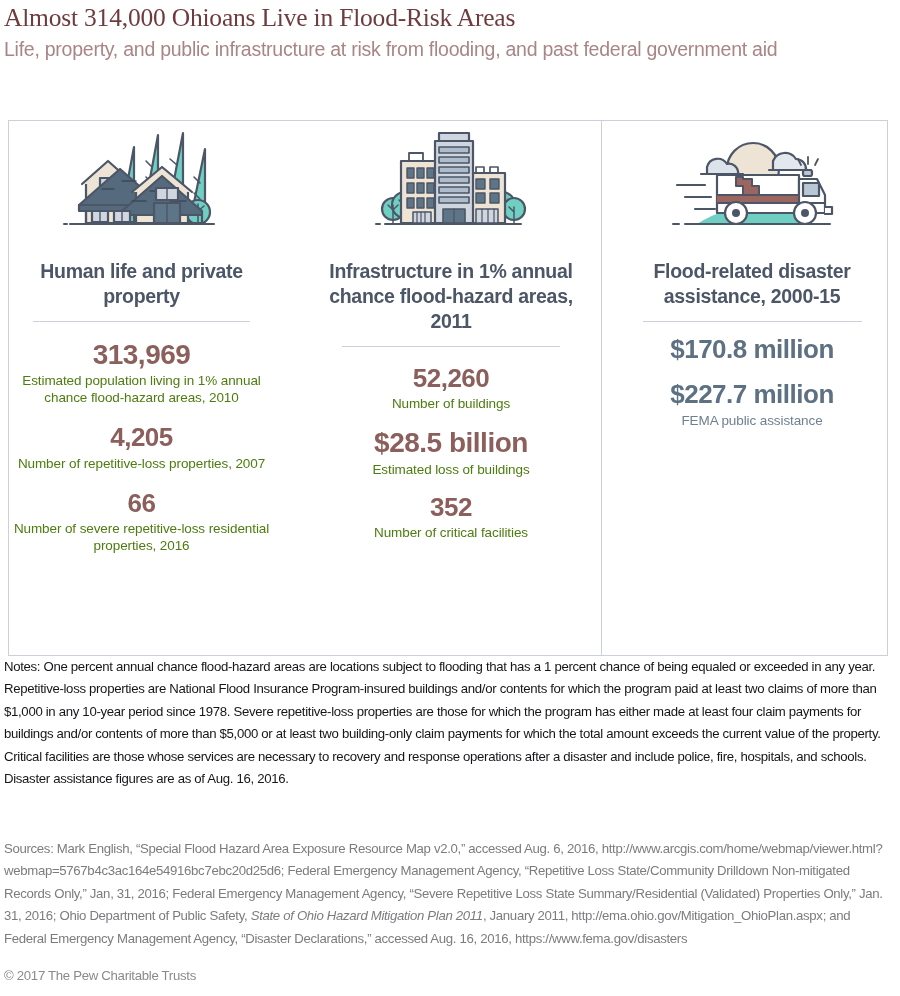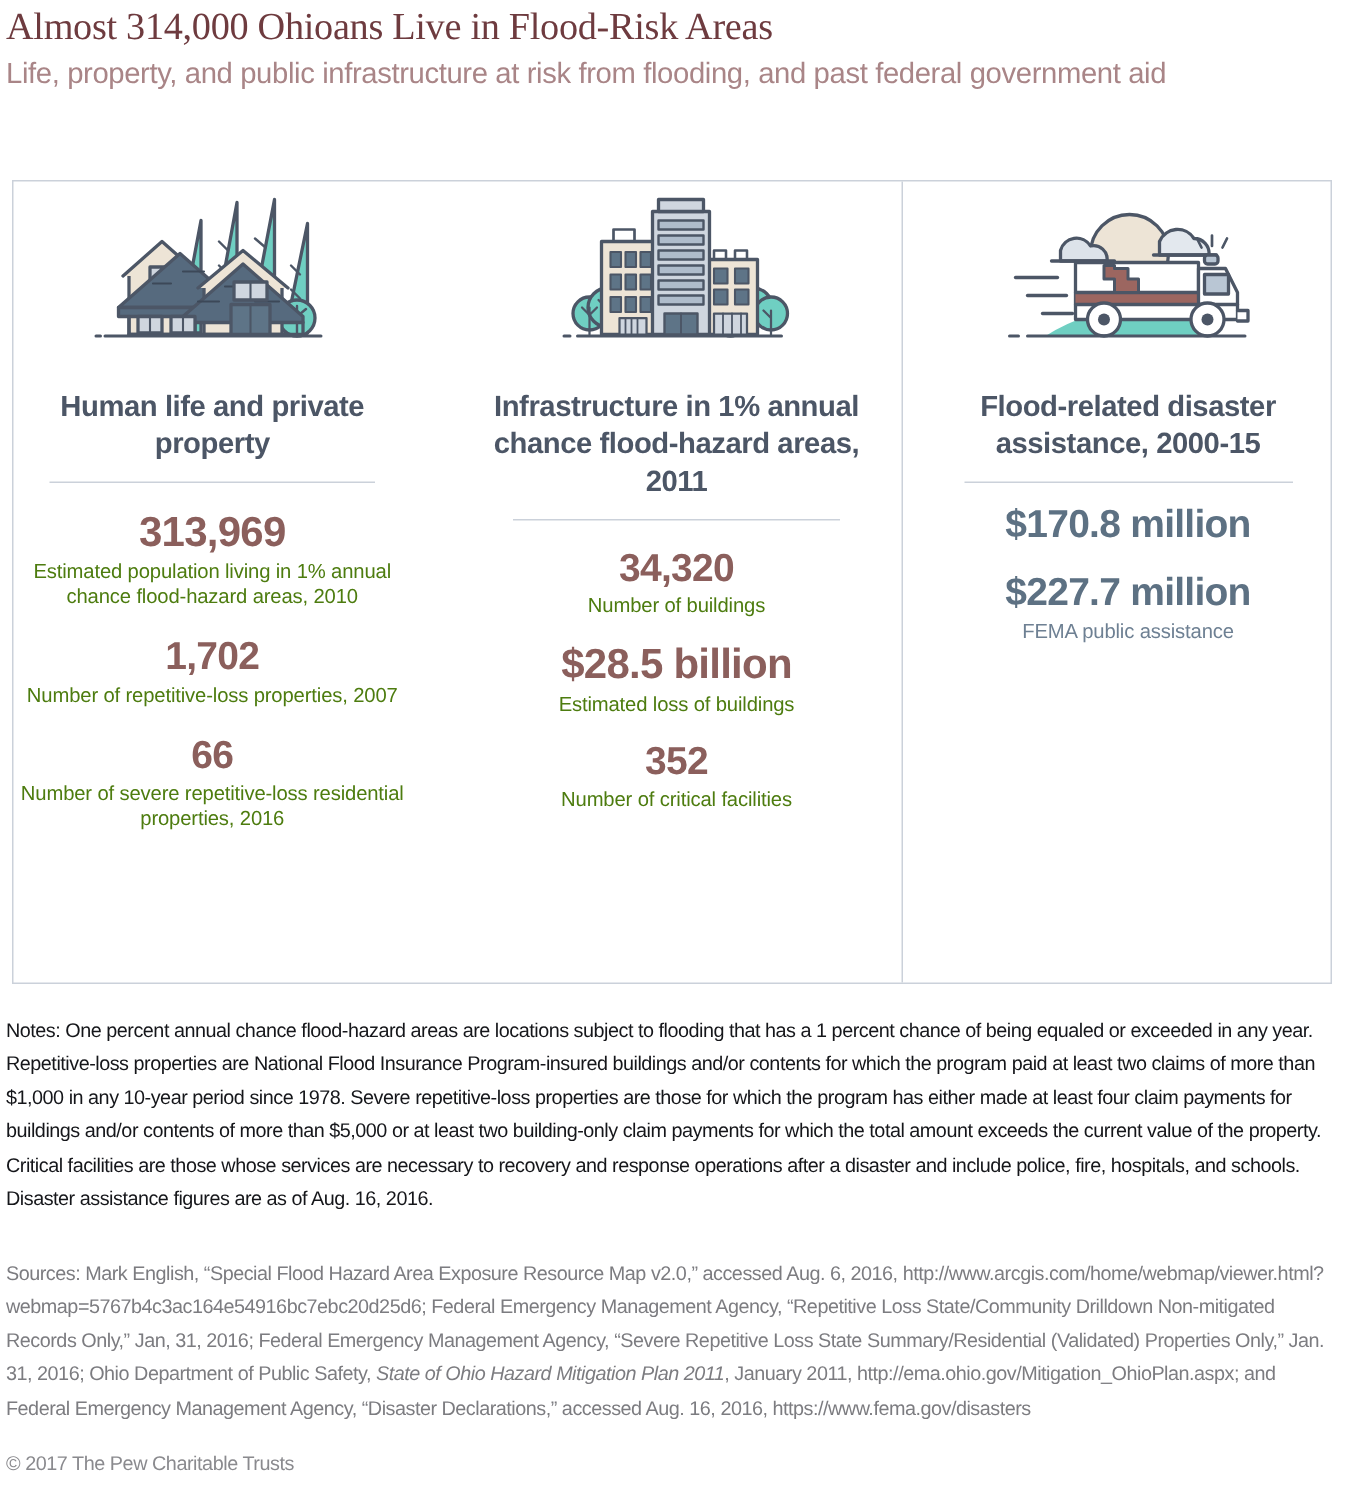--- a/index.html
+++ b/index.html
@@ -66,21 +66,21 @@
   .maroon .cap{color:#4d7c0f;}
   .blue .cap{color:#6E8093;}
   .stat .cap{
     font-size:13.5px; line-height:17px; letter-spacing:-0.1px;
     padding-top:3px;
   }
   .n28{font-size:28px;} .n26{font-size:26px;}
 
   
   .notes{
-    position:absolute; left:4px; top:676px; width:886px;
+    position:absolute; left:4px; top:656px; width:886px;
     font-size:13.2px; line-height:22.4px; color:#15161A;
     letter-spacing:-0.32px; text-align:left;
   }
   .sources{
     position:absolute; left:4px; top:838px; width:890px;
     font-size:13.2px; line-height:22.4px; color:#7C7C80;
     letter-spacing:-0.32px;
   }
   .sources i{font-style:italic;}
   .copy{
@@ -160,21 +160,21 @@
     </div>
     <div class="col-head">Human life and private property</div>
     <div class="rule rule1"></div>
 
     <div style="padding-top:18px;">
       <div class="stat maroon">
         <div class="num n28">313,969</div>
         <div class="cap">Estimated population living in 1% annual chance flood-hazard areas, 2010</div>
       </div>
       <div class="stat maroon" style="padding-top:18px;">
-        <div class="num n26">1,702</div>
+        <div class="num n26">4,205</div>
         <div class="cap">Number of repetitive-loss properties, 2007</div>
       </div>
       <div class="stat maroon" style="padding-top:18px;">
         <div class="num n26">66</div>
         <div class="cap">Number of severe repetitive-loss residential properties, 2016</div>
       </div>
     </div>
   </div>
 
   <div class="col col2">
@@ -240,21 +240,21 @@
           <path d="M14 97 L150 97" stroke-width="2"></path>
           <path d="M5 97 L9 97" stroke-width="2"></path>
         </g>
       </svg>
     </div>
     <div class="col-head">Infrastructure in 1% annual chance flood-hazard areas, 2011</div>
     <div class="rule rule2"></div>
 
     <div style="padding-top:18px;">
       <div class="stat maroon">
-        <div class="num n26">34,320</div>
+        <div class="num n26">52,260</div>
         <div class="cap">Number of buildings</div>
       </div>
       <div class="stat maroon" style="padding-top:16px;">
         <div class="num n28">$28.5 billion</div>
         <div class="cap">Estimated loss of buildings</div>
       </div>
       <div class="stat maroon" style="padding-top:16px;">
         <div class="num n26">352</div>
         <div class="cap">Number of critical facilities</div>
       </div>

